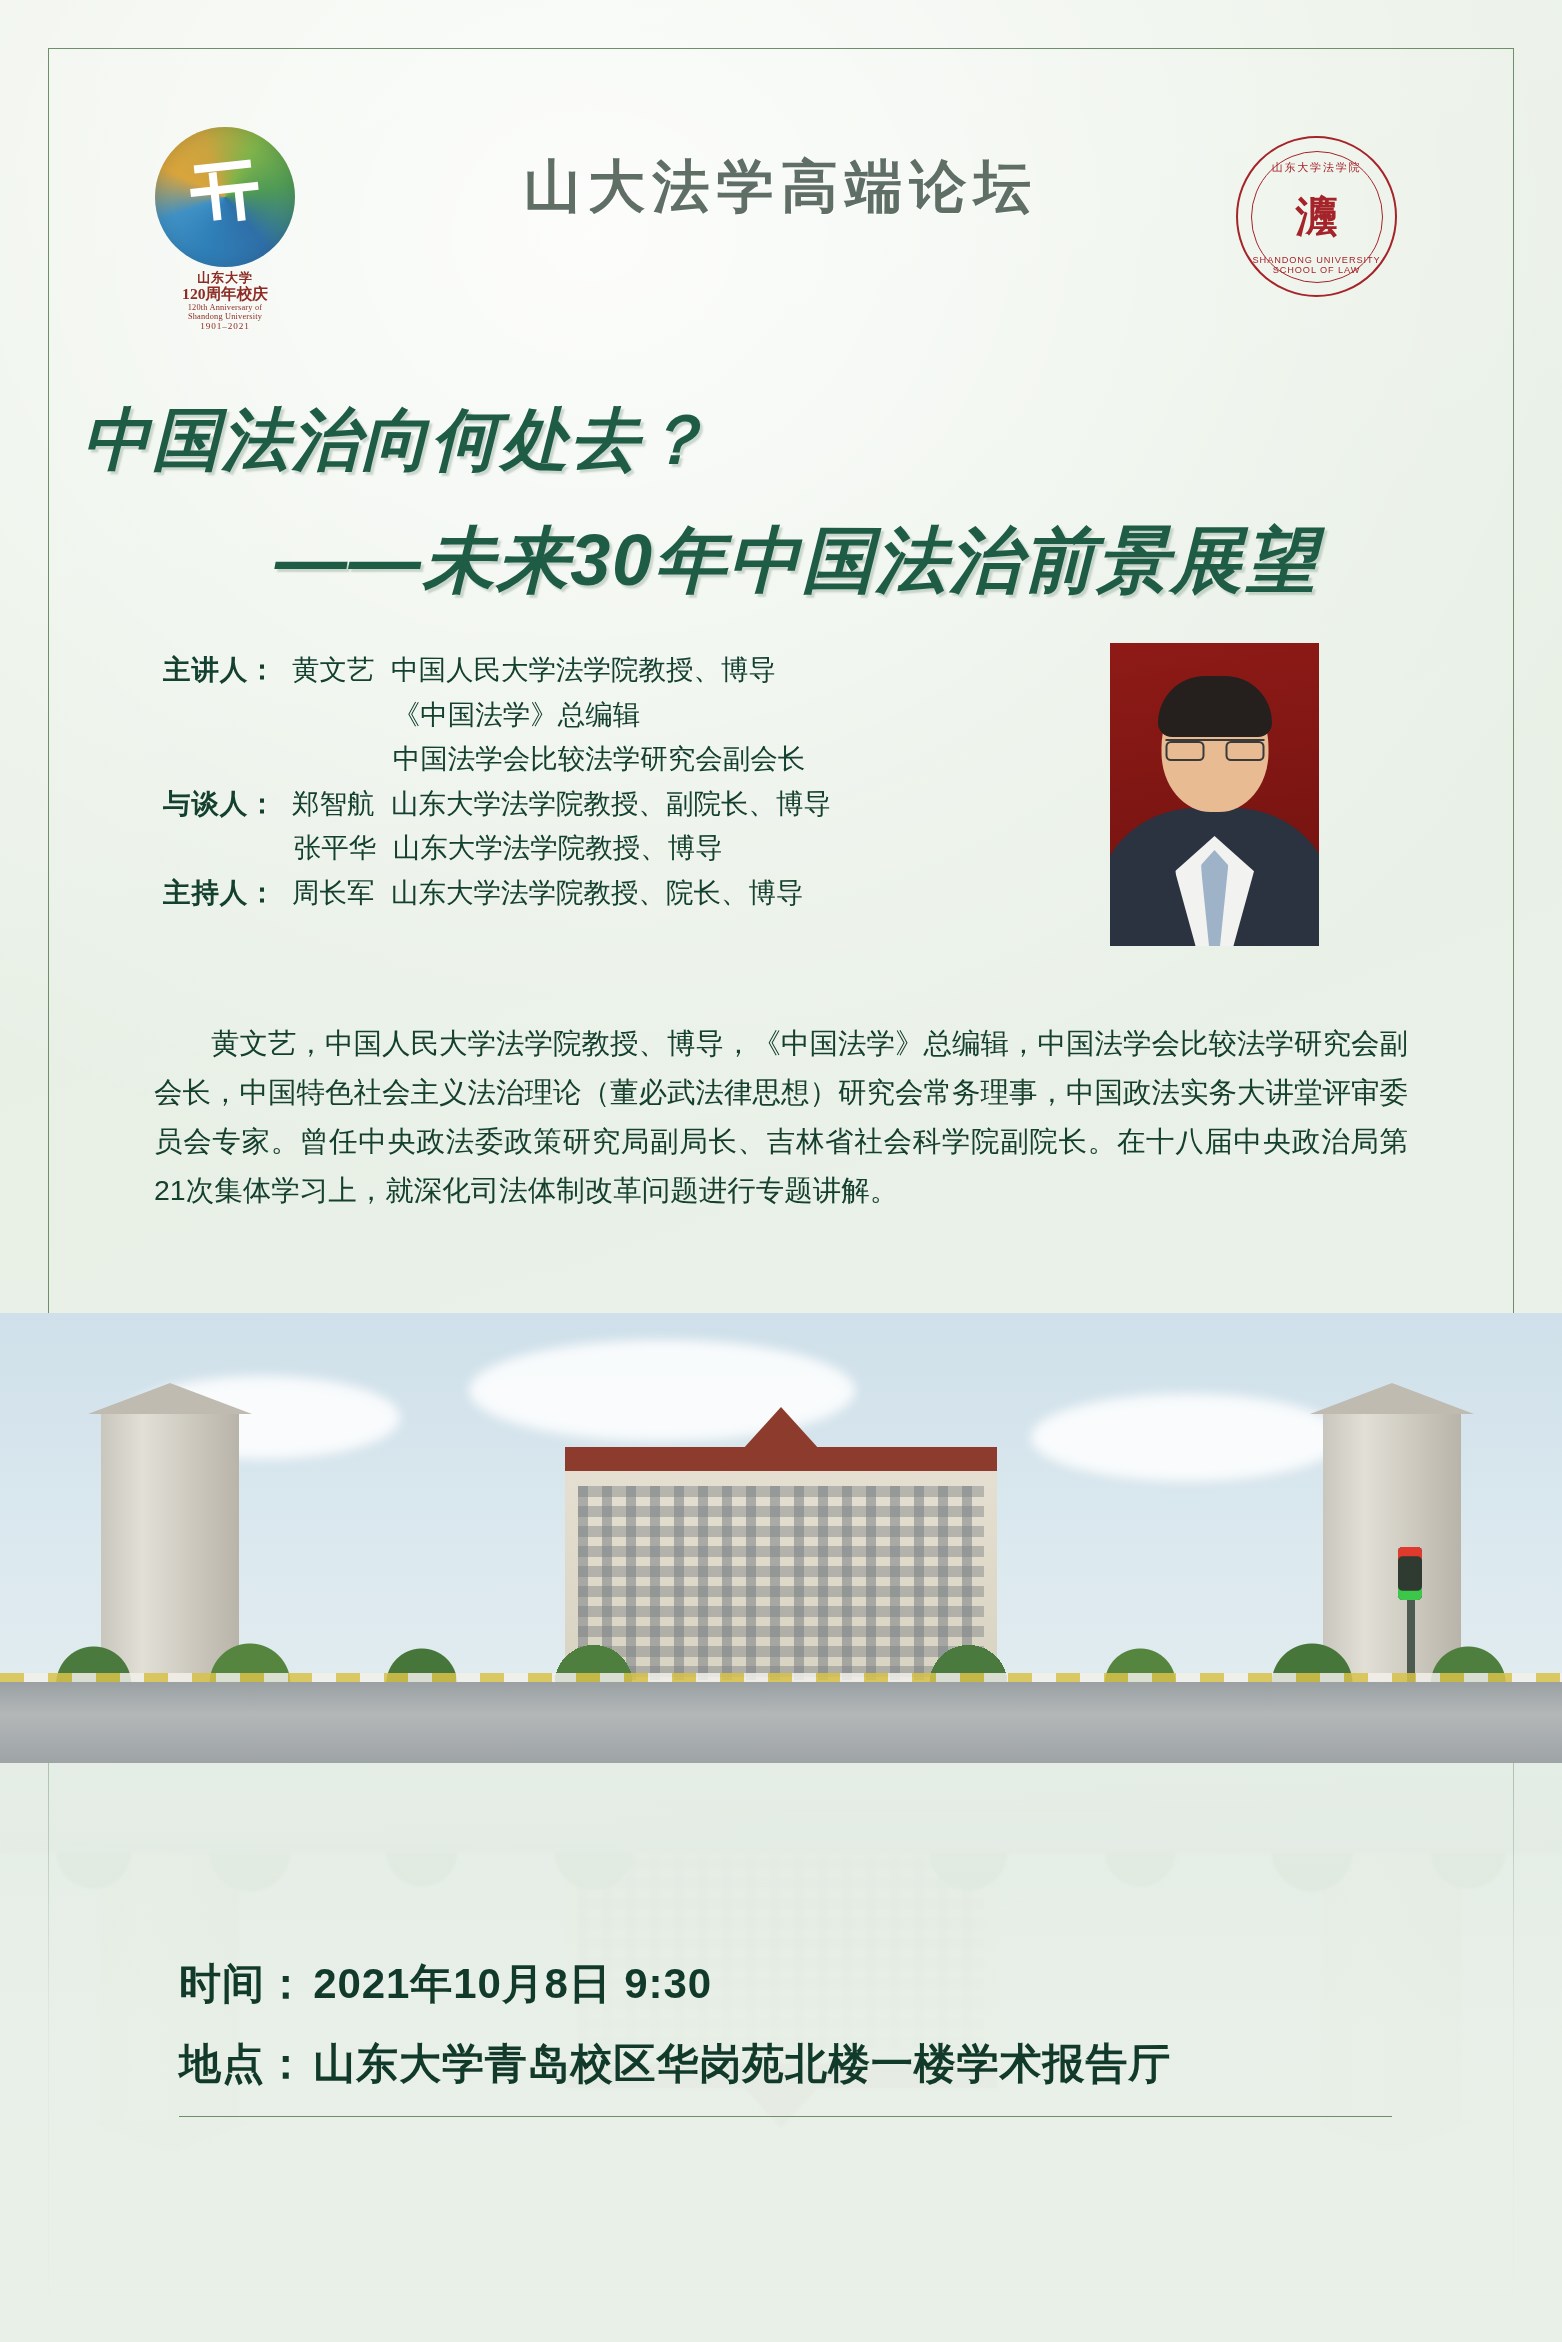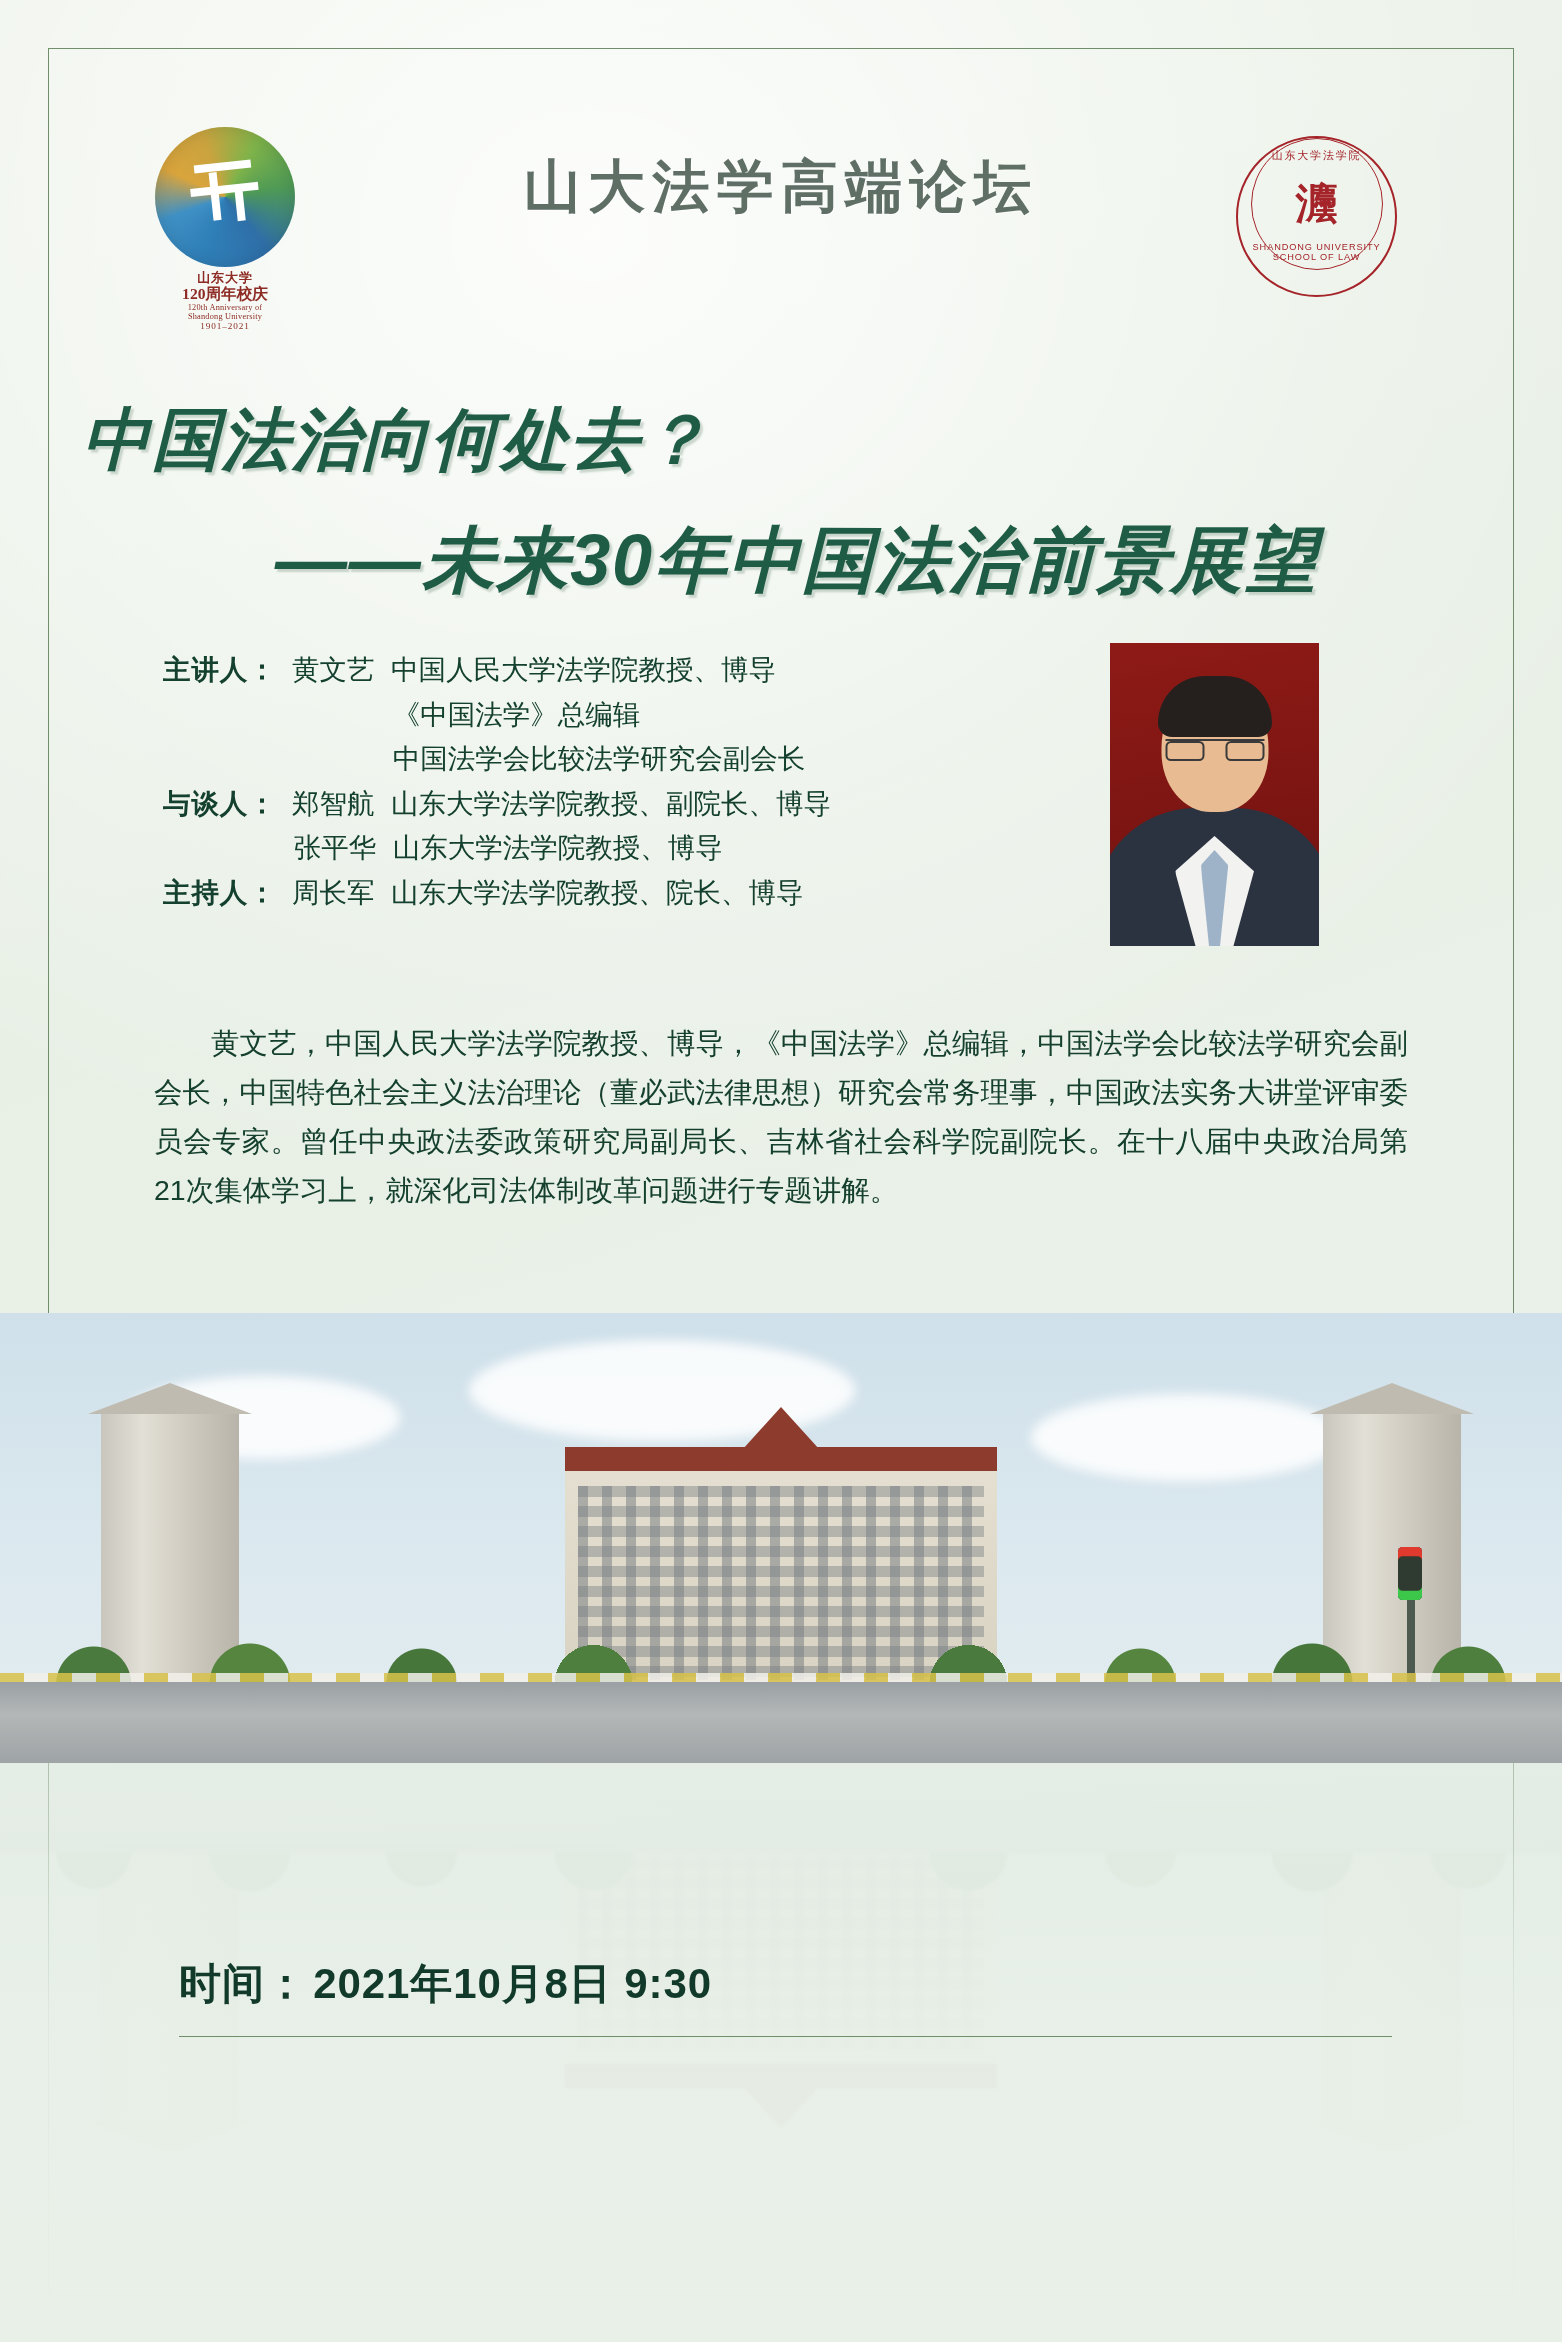--- a/index.html
+++ b/index.html
@@ -111,21 +111,21 @@
     position: absolute;
     right: 165px;
     top: 18.4px;
     width: 161px;
     height: 161px;
     border-radius: 50%;
     border: 2.8px solid #a5242a;
     box-sizing: border-box;
     color: #a5242a;
     display: flex;
-    align-items: flex-start;
+    align-items: center;
     justify-content: center;
   }
   .logo-law .inner {
     width: 130px;
     height: 130px;
     border-radius: 50%;
     border: 0.9px solid #a5242a;
     position: relative;
     display: flex;
     align-items: center;
@@ -573,16 +573,20 @@
       <div class="road"></div>
     </div>
   </div>
   <div class="reflection-tint"></div>
 
   <div class="footer">
     <div class="row">
       <span class="lbl">时间：</span>
       <span>2021年10月8日 9:30</span>
     </div>
+    <div class="row">
+      <span class="lbl">地点：</span>
+      <span>山东大学青岛校区华岗苑北楼一楼学术报告厅</span>
+    </div>
     <div class="rule"></div>
   </div>
 </div>
 
 
 </body></html>

